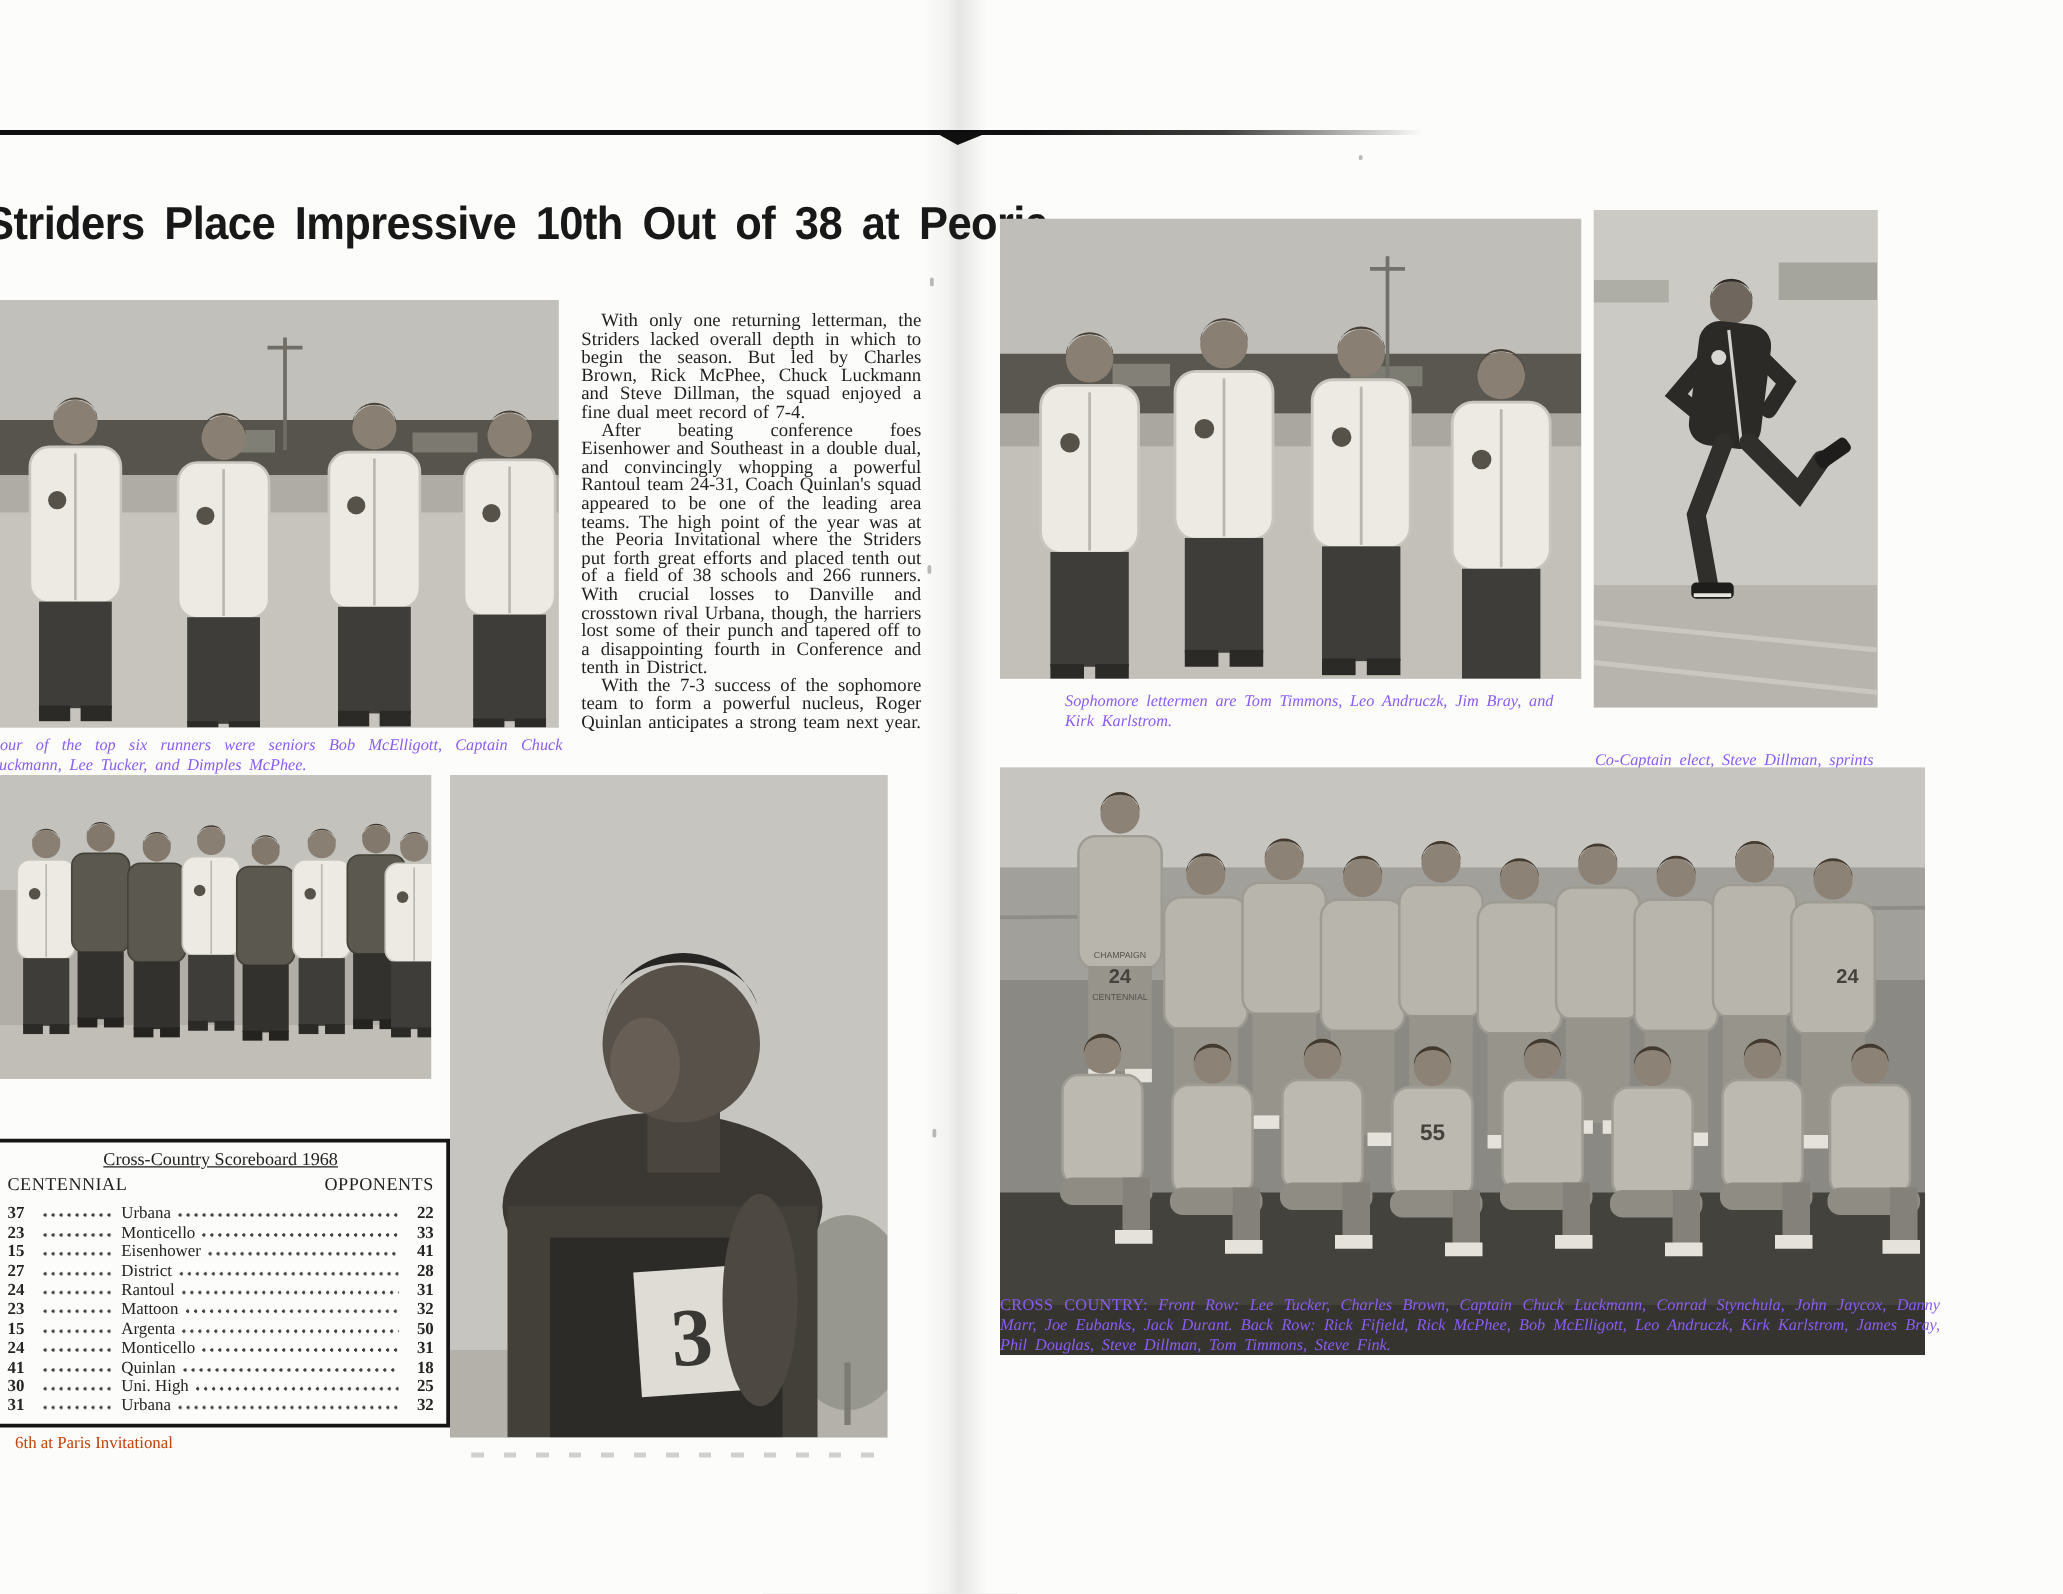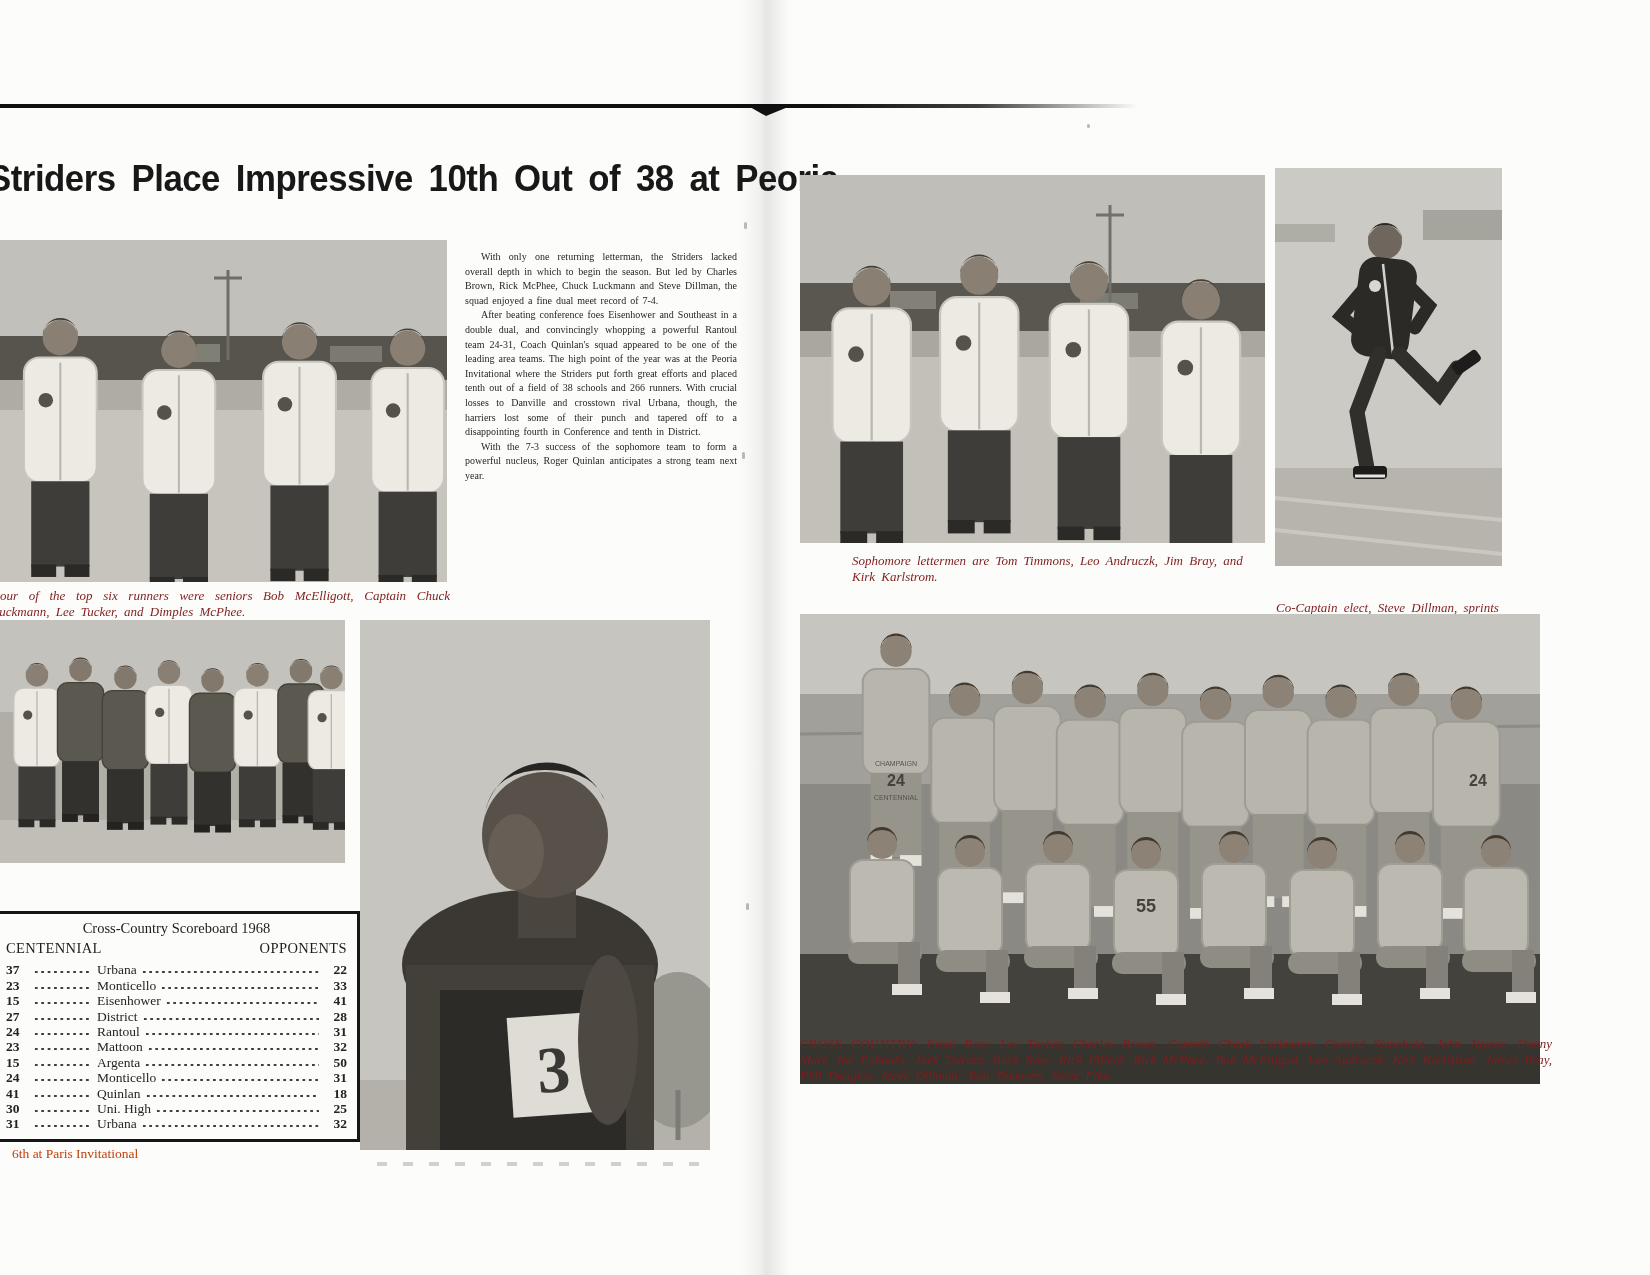--- a/index.html
+++ b/index.html
@@ -17,33 +17,33 @@
   
   .headline{position:absolute;left:-12px;top:158px;width:760px;
     font-family:"Liberation Sans",sans-serif;font-weight:700;font-size:37px;color:#181818;
     letter-spacing:-0.5px;word-spacing:7px;transform:scaleX(.94);transform-origin:left;white-space:nowrap;}
 
   
   .photo{position:absolute;overflow:hidden;background:#bdbcb6;box-shadow:0 0 0 1px #d6d5cf inset;}
   .photo svg{display:block;}
 
   
-  .cap{position:absolute;font-style:italic;font-size:13px;line-height:16px;color:#7f1d1d;word-spacing:3px;}
+  .cap{position:absolute;font-style:italic;font-size:13px;line-height:16px;color:#8b5cf6;word-spacing:3px;}
   .cap.just{text-align:justify;}
   .cap .roman{font-style:normal;letter-spacing:.3px;}
 
   
-  .article{position:absolute;left:465px;top:250px;width:272px;font-size:10px;line-height:14.6px;
+  .article{position:absolute;left:465px;top:250px;width:272px;font-size:15px;line-height:14.6px;
     text-align:justify;color:#1f1f1d;}
   .article p{margin:0;text-indent:16px;word-spacing:1.5px;}
 
   
   .sb-box{position:absolute;left:-6px;top:911px;width:366px;height:231px;border:3px solid #161616;
     background:#fcfcfa;box-sizing:border-box;padding:5px 10px 6px 9px;}
-  .sb-title{text-align:center;font-size:14.5px;color:#1d1d1b;margin:1px 0 3px;}
+  .sb-title{text-align:center;font-size:14.5px;color:#1d1d1b;margin:1px 0 3px;text-decoration:underline;}
   .sb-headers{display:flex;justify-content:space-between;font-size:14.5px;letter-spacing:.4px;color:#1d1d1b;margin-bottom:4px;}
   .sb-row{display:flex;align-items:flex-end;height:15.4px;font-size:13.5px;color:#242422;}
   .sb-row .n{flex:0 0 auto;line-height:13px;font-weight:bold;}
   .sb-row .name{flex:0 0 auto;line-height:13px;padding:0 3px;}
   .sb-row .nl{flex:0 0 26px;}
   .sb-row .nr{flex:0 0 26px;text-align:right;line-height:13px;}
   .dots{height:6px;margin:0 2px 1px;background-image:radial-gradient(circle at 2.2px 3px,#3d3d3b 1.1px,transparent 1.5px);
     background-size:6.4px 6px;background-repeat:repeat-x;}
   .lead1{flex:0 0 58px;}
   .lead2{flex:1 1 auto;}

